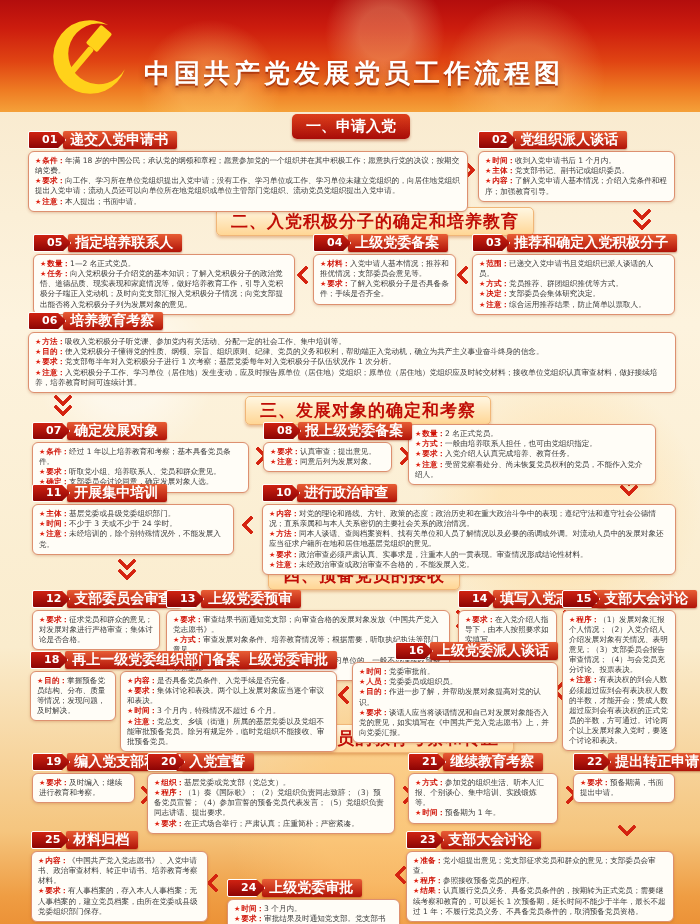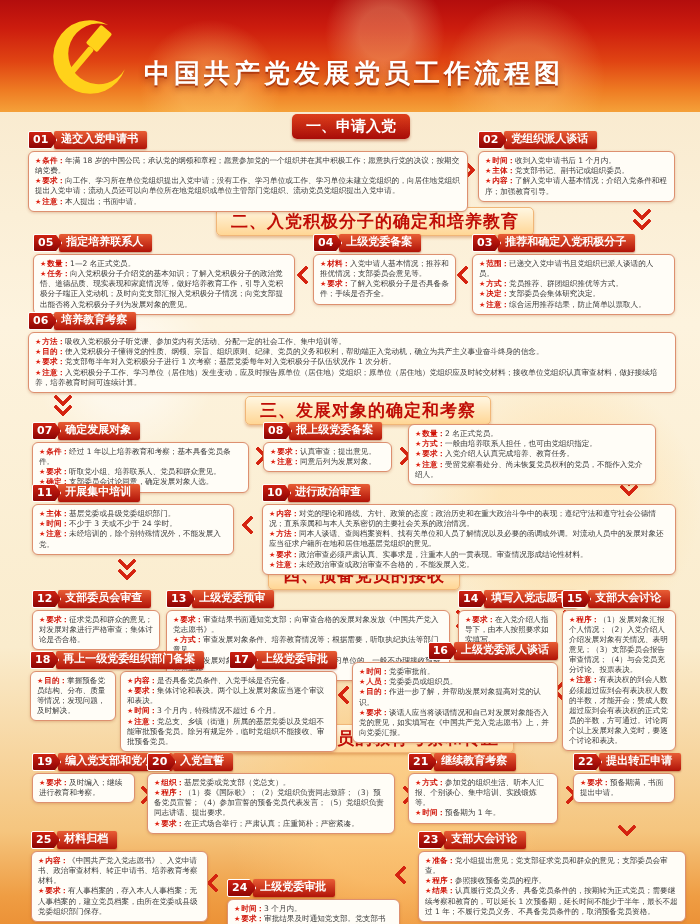--- a/index.html
+++ b/index.html
@@ -25,24 +25,24 @@
   .pill{position:absolute;text-align:center;font-weight:bold;border-radius:5px;white-space:nowrap;}
   .pill.red{background:linear-gradient(180deg,#e0452006,#0000) ,linear-gradient(180deg,#dd3f1b,#a80c08);
     color:#fff;font-size:15px;padding:3px 14px;box-shadow:0 2px 3px rgba(150,40,0,.4);}
   .pill.gold{background:linear-gradient(180deg,#fff7e2,#ffd695);color:#c00d06;font-size:17px;
     padding:2px 14px;border:1px solid #f0b678;box-shadow:0 2px 3px rgba(190,90,20,.35);letter-spacing:1px;}
   
   .fbox{position:absolute;}
   .fbox-hd{display:flex;align-items:stretch;white-space:nowrap;position:relative;z-index:2;}
   .hd-right .fbox-hd{justify-content:flex-end;}
   .badge{background:linear-gradient(180deg,#cf2212,#8c0404);border:1px solid #fff;color:#fff;
-    font-weight:bold;font-size:11px;line-height:14px;padding:1px 8px 1px 4px;
+    font-weight:bold;font-size:11px;line-height:14px;padding:1px 8px 1px 13px;
     clip-path:polygon(0 0,76% 0,100% 50%,76% 100%,0 100%);border-radius:2px;}
   .hd-title{background:linear-gradient(180deg,#e85d35,#b11308);color:#fff;font-weight:bold;
-    font-size:11px;line-height:16px;padding:0 9px 0 7px;margin-left:-3px;border-radius:2px;
+    font-size:14px;line-height:16px;padding:0 9px 0 7px;margin-left:-3px;border-radius:2px;
     box-shadow:0 1px 2px rgba(140,30,0,.45);}
   .fbox-bd{background:#fffdf7;border:1px solid #dd9070;border-radius:6px;margin-top:2px;
     padding:4px 6px;font-size:7.6px;line-height:1.32;color:#3a3a3a;
     box-shadow:0 1px 3px rgba(170,80,30,.28);position:relative;z-index:1;}
   .bd-narrow .fbox-bd{width:72px;}
   .field{margin:0;}
   .star{color:#e02312;margin-right:1px;font-size:7px;}
   .flabel{color:#d01408;font-weight:bold;}
   
   .chev{width:10px;height:10px;border:0 solid #d42310;border-width:0 4px 4px 0;border-radius:2px;}
@@ -328,21 +328,21 @@
       <div class="fbox-hd">
         <span class="badge">24</span>
         <span class="hd-title">上级党委审批</span>
       </div>
       <div class="fbox-bd">
         <div class="field"><span class="star">★</span><span class="flabel">时间：</span><span class="ftext">3 个月内。</span></div>
         <div class="field"><span class="star">★</span><span class="flabel">要求：</span><span class="ftext">审批结果及时通知党支部。党支部书记应当同本人谈话，并将审批结果在党员大会上宣布。</span></div>
         <div class="field"><span class="star">★</span><span class="flabel">注意：</span><span class="ftext">党员的党龄从预备期满转为正式党员之日算起。</span></div>
       </div>
     </div>
-  <div class="fbox" style="left:406px;top:831px;width:268px;margin-left:12px;">
+  <div class="fbox" style="left:406px;top:831px;width:268px;">
       <div class="fbox-hd">
         <span class="badge">23</span>
         <span class="hd-title">支部大会讨论</span>
       </div>
       <div class="fbox-bd">
         <div class="field"><span class="star">★</span><span class="flabel">准备：</span><span class="ftext">党小组提出意见；党支部征求党员和群众的意见；支部委员会审查。</span></div>
         <div class="field"><span class="star">★</span><span class="flabel">程序：</span><span class="ftext">参照接收预备党员的程序。</span></div>
         <div class="field"><span class="star">★</span><span class="flabel">结果：</span><span class="ftext">认真履行党员义务、具备党员条件的，按期转为正式党员；需要继续考察和教育的，可以延长 1 次预备期，延长时间不能少于半年，最长不超过 1 年；不履行党员义务、不具备党员条件的，取消预备党员资格。</span></div>
       </div>
     </div>

